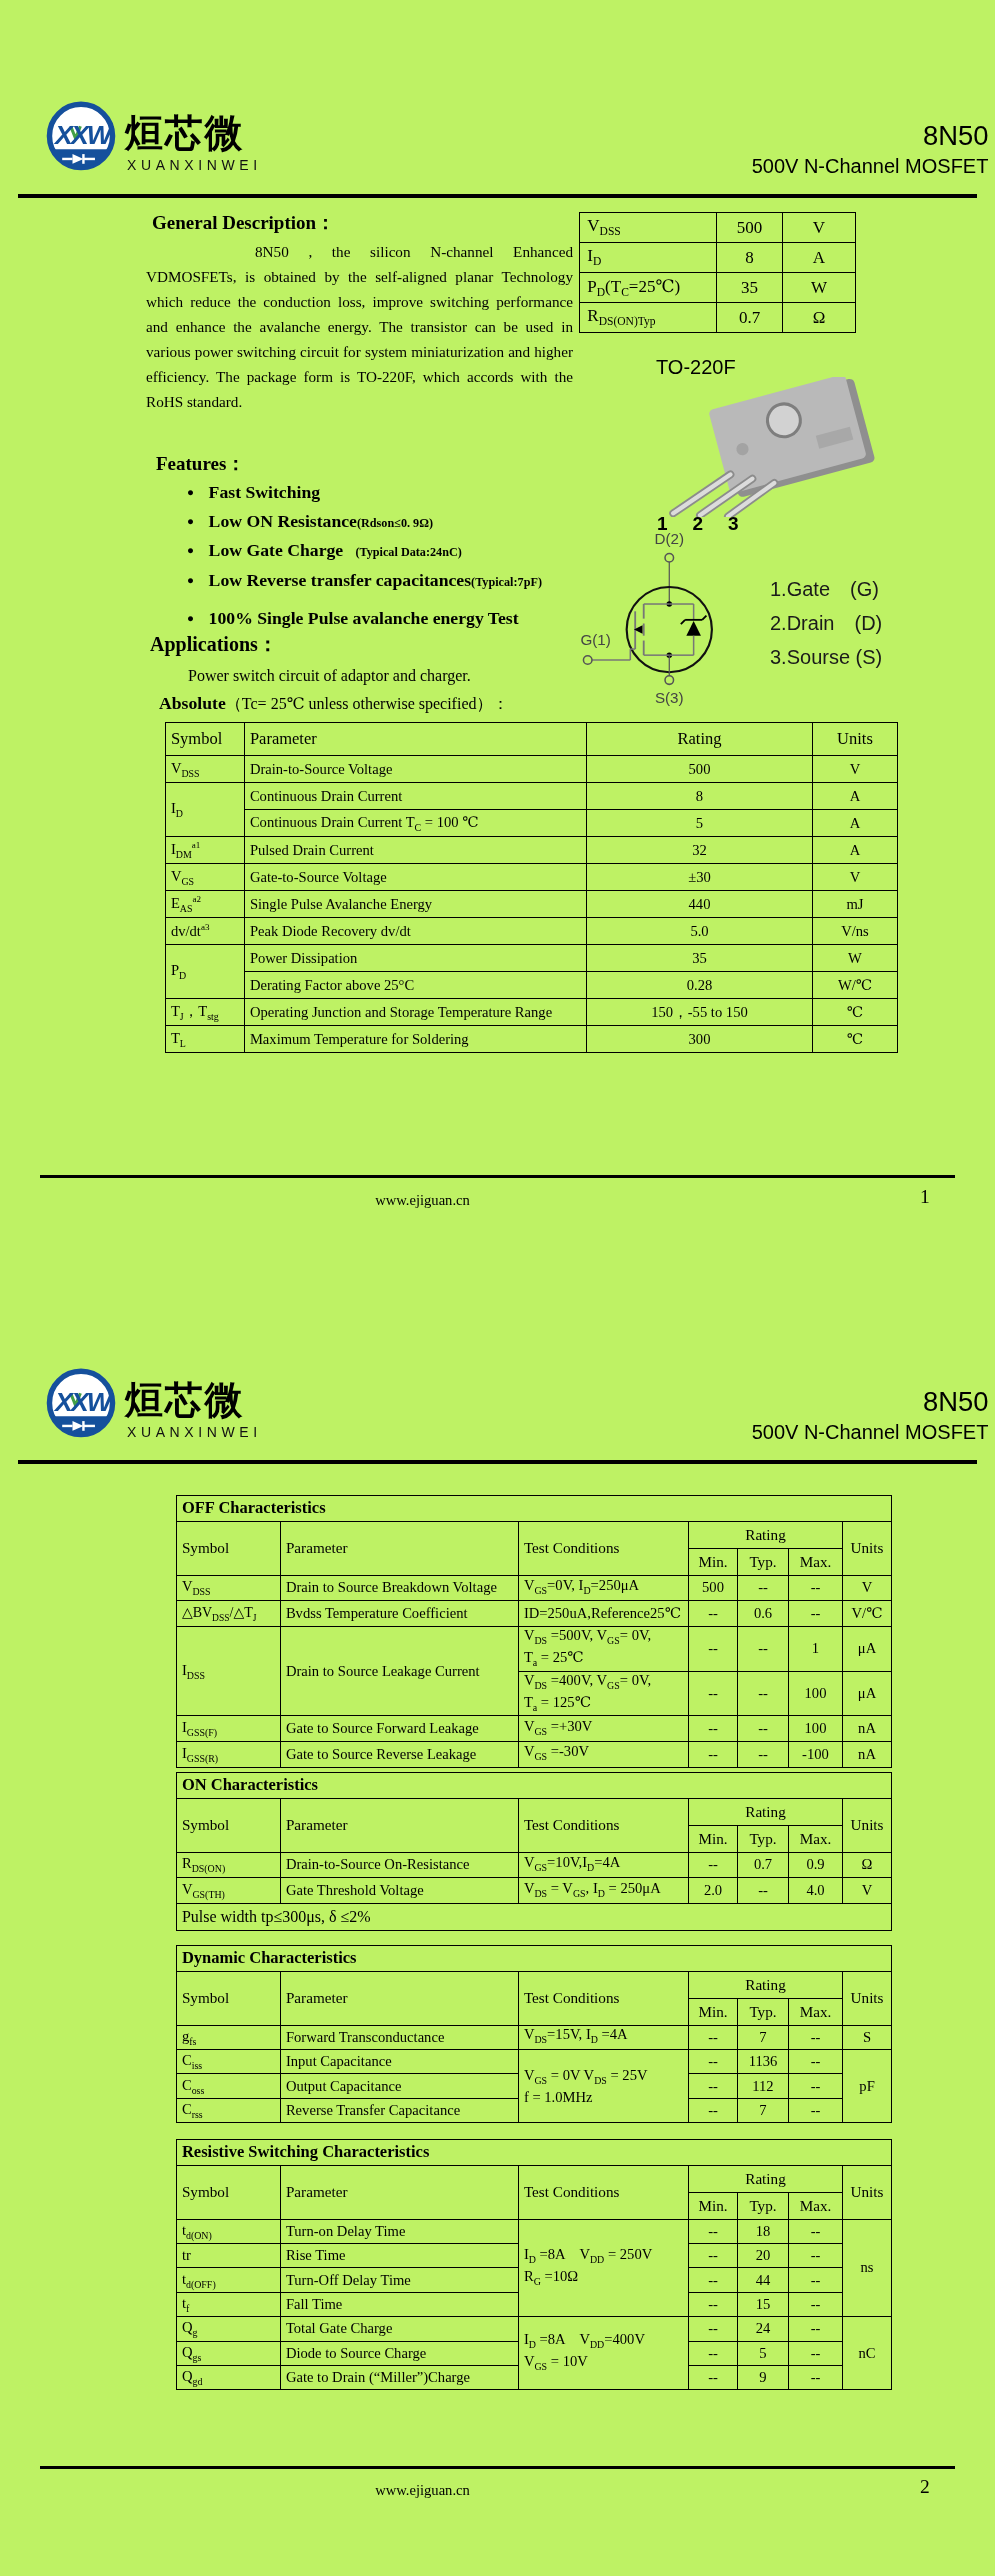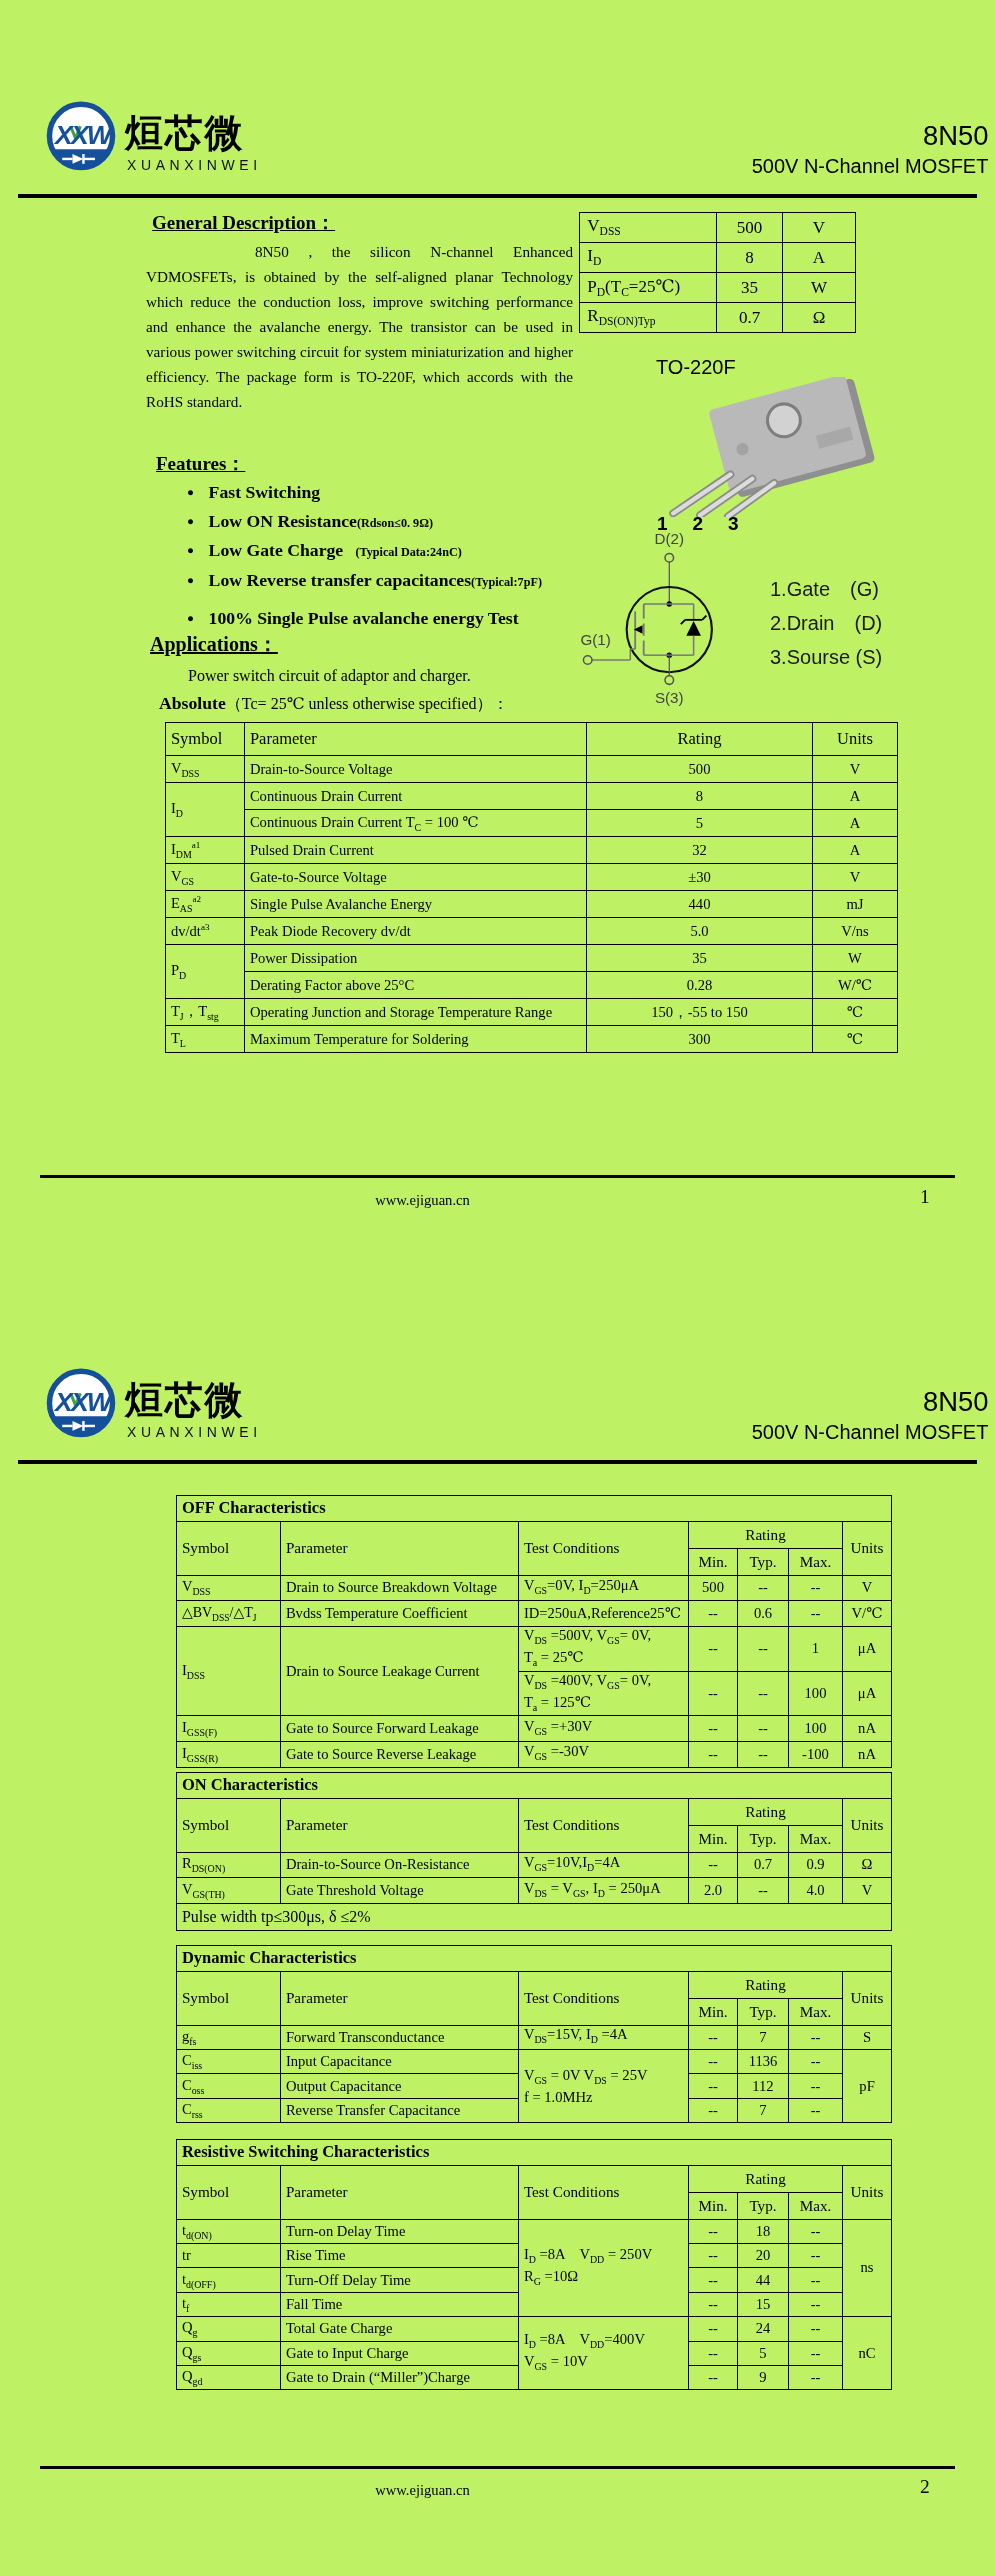--- a/index.html
+++ b/index.html
@@ -10,21 +10,21 @@
   .hdr-rule{position:absolute;left:18.3px;width:959px;height:3.7px;background:#000;}
   .brand{position:absolute;left:44px;width:256px;height:101px;}
   .brand-cn{position:absolute;left:81px;top:9.8px;font-size:38px;font-weight:bold;letter-spacing:1.8px;}
   .brand-en{position:absolute;left:83px;top:59px;font-size:14px;letter-spacing:4.6px;
             font-family:"Liberation Sans","DejaVu Sans",sans-serif;color:#111;}
   .doc-titles{position:absolute;right:25.6px;text-align:right;
               font-family:Liberation Sans, sans-serif;}
   .part-no{font-size:27.4px;line-height:30.5px;}
   .part-sub{font-size:20px;line-height:28px;}
   
-  .sec-title{position:absolute;font-weight:bold;font-size:19px;text-decoration:underline;}
+  .sec-title{position:absolute;font-weight:bold;font-size:19px;}
   .mix-title{position:absolute;font-size:16px;}
   .mix-title .tbold{font-weight:bold;font-size:17.7px;}
   
   .gen-par{position:absolute;left:146px;top:239px;width:427px;font-size:15.2px;line-height:25px;
            text-align:justify;text-indent:109px;}
   
   .quick-table{position:absolute;border-collapse:collapse;table-layout:fixed;}
   .quick-table td{border:1.2px solid #000;height:29px;font-size:17px;padding:0 7.3px;}
   .quick-table td.c{text-align:center;padding:0 2.4px;}
   
@@ -562,21 +562,21 @@
       <td class="sym-cell">Q<sub>g</sub></td>
       <td>Total Gate Charge</td>
       <td class="cond-cell" rowspan="3">I<sub>D</sub> =8A　V<sub>DD</sub>=400V<br>V<sub>GS</sub> = 10V</td>
       <td class="c">--</td>
       <td class="c">24</td>
       <td class="c">--</td>
       <td class="c" rowspan="3">nC</td>
     </tr>
     <tr>
       <td class="sym-cell">Q<sub>gs</sub></td>
-      <td>Gate to Input Charge</td>
+      <td>Diode to Source Charge</td>
       <td class="c">--</td>
       <td class="c">5</td>
       <td class="c">--</td>
     </tr>
     <tr>
       <td class="sym-cell">Q<sub>gd</sub></td>
       <td>Gate to Drain (“Miller”)Charge</td>
       <td class="c">--</td>
       <td class="c">9</td>
       <td class="c">--</td>

